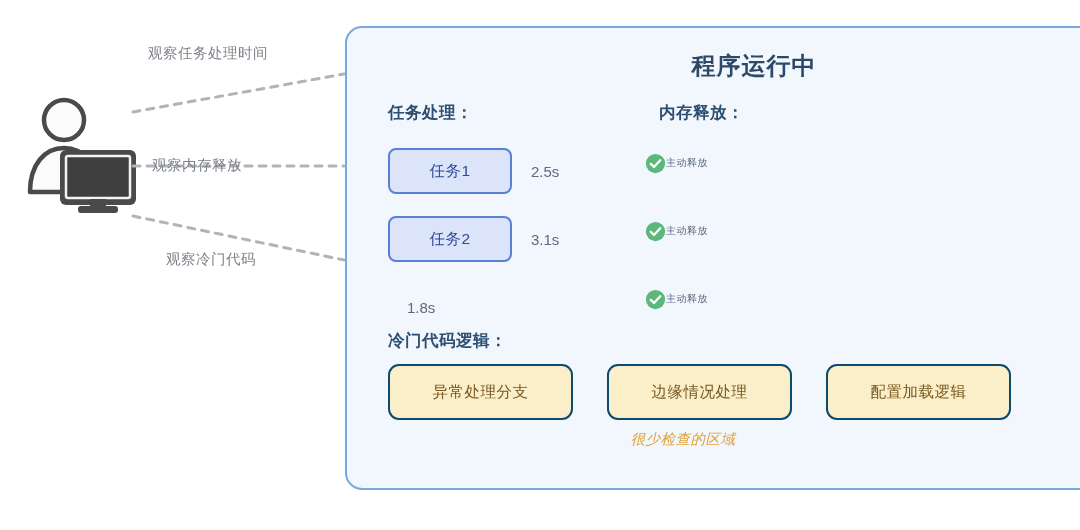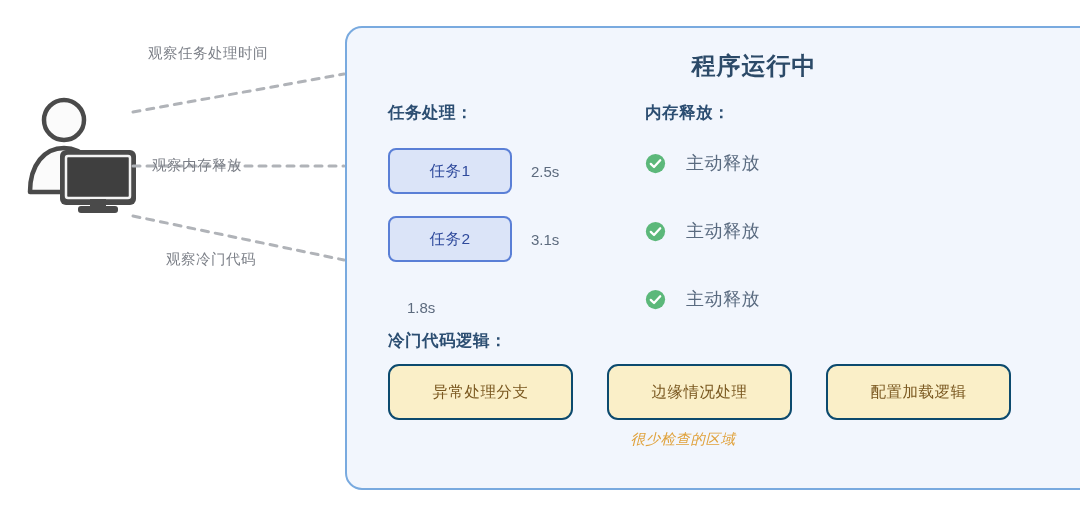--- a/index.html
+++ b/index.html
@@ -74,21 +74,21 @@
     height: 232px;
   }
   .column-heading {
     position: absolute;
     font-size: 16.5px;
     font-weight: bold;
     color: #2c4e72;
     letter-spacing: 0.5px;
   }
   #heading-tasks  { left: 41px; top: 0; }
-  #heading-memory { left: 298px; top: 0; }
+  #heading-memory { left: 312px; top: 0; }
 
   #task-list {
     position: absolute;
     left: 41px;
     top: 38px;
   }
   .task-row {
     display: flex;
     align-items: center;
     height: 46px;
@@ -125,22 +125,21 @@
     align-items: center;
     height: 46px;
     margin-bottom: 22px;
   }
   .check-icon {
     width: 21px;
     height: 21px;
     flex: 0 0 21px;
   }
   .memory-label {
-    margin-left: 20px;
-    font-size: 18px;
+    font-size: 10px;
     color: #5a6b80;
     letter-spacing: 0.5px;
     font-family: Liberation Mono, monospace;
   }
 
   
   #cold-section {
     position: relative;
     margin-top: -4px;
   }

